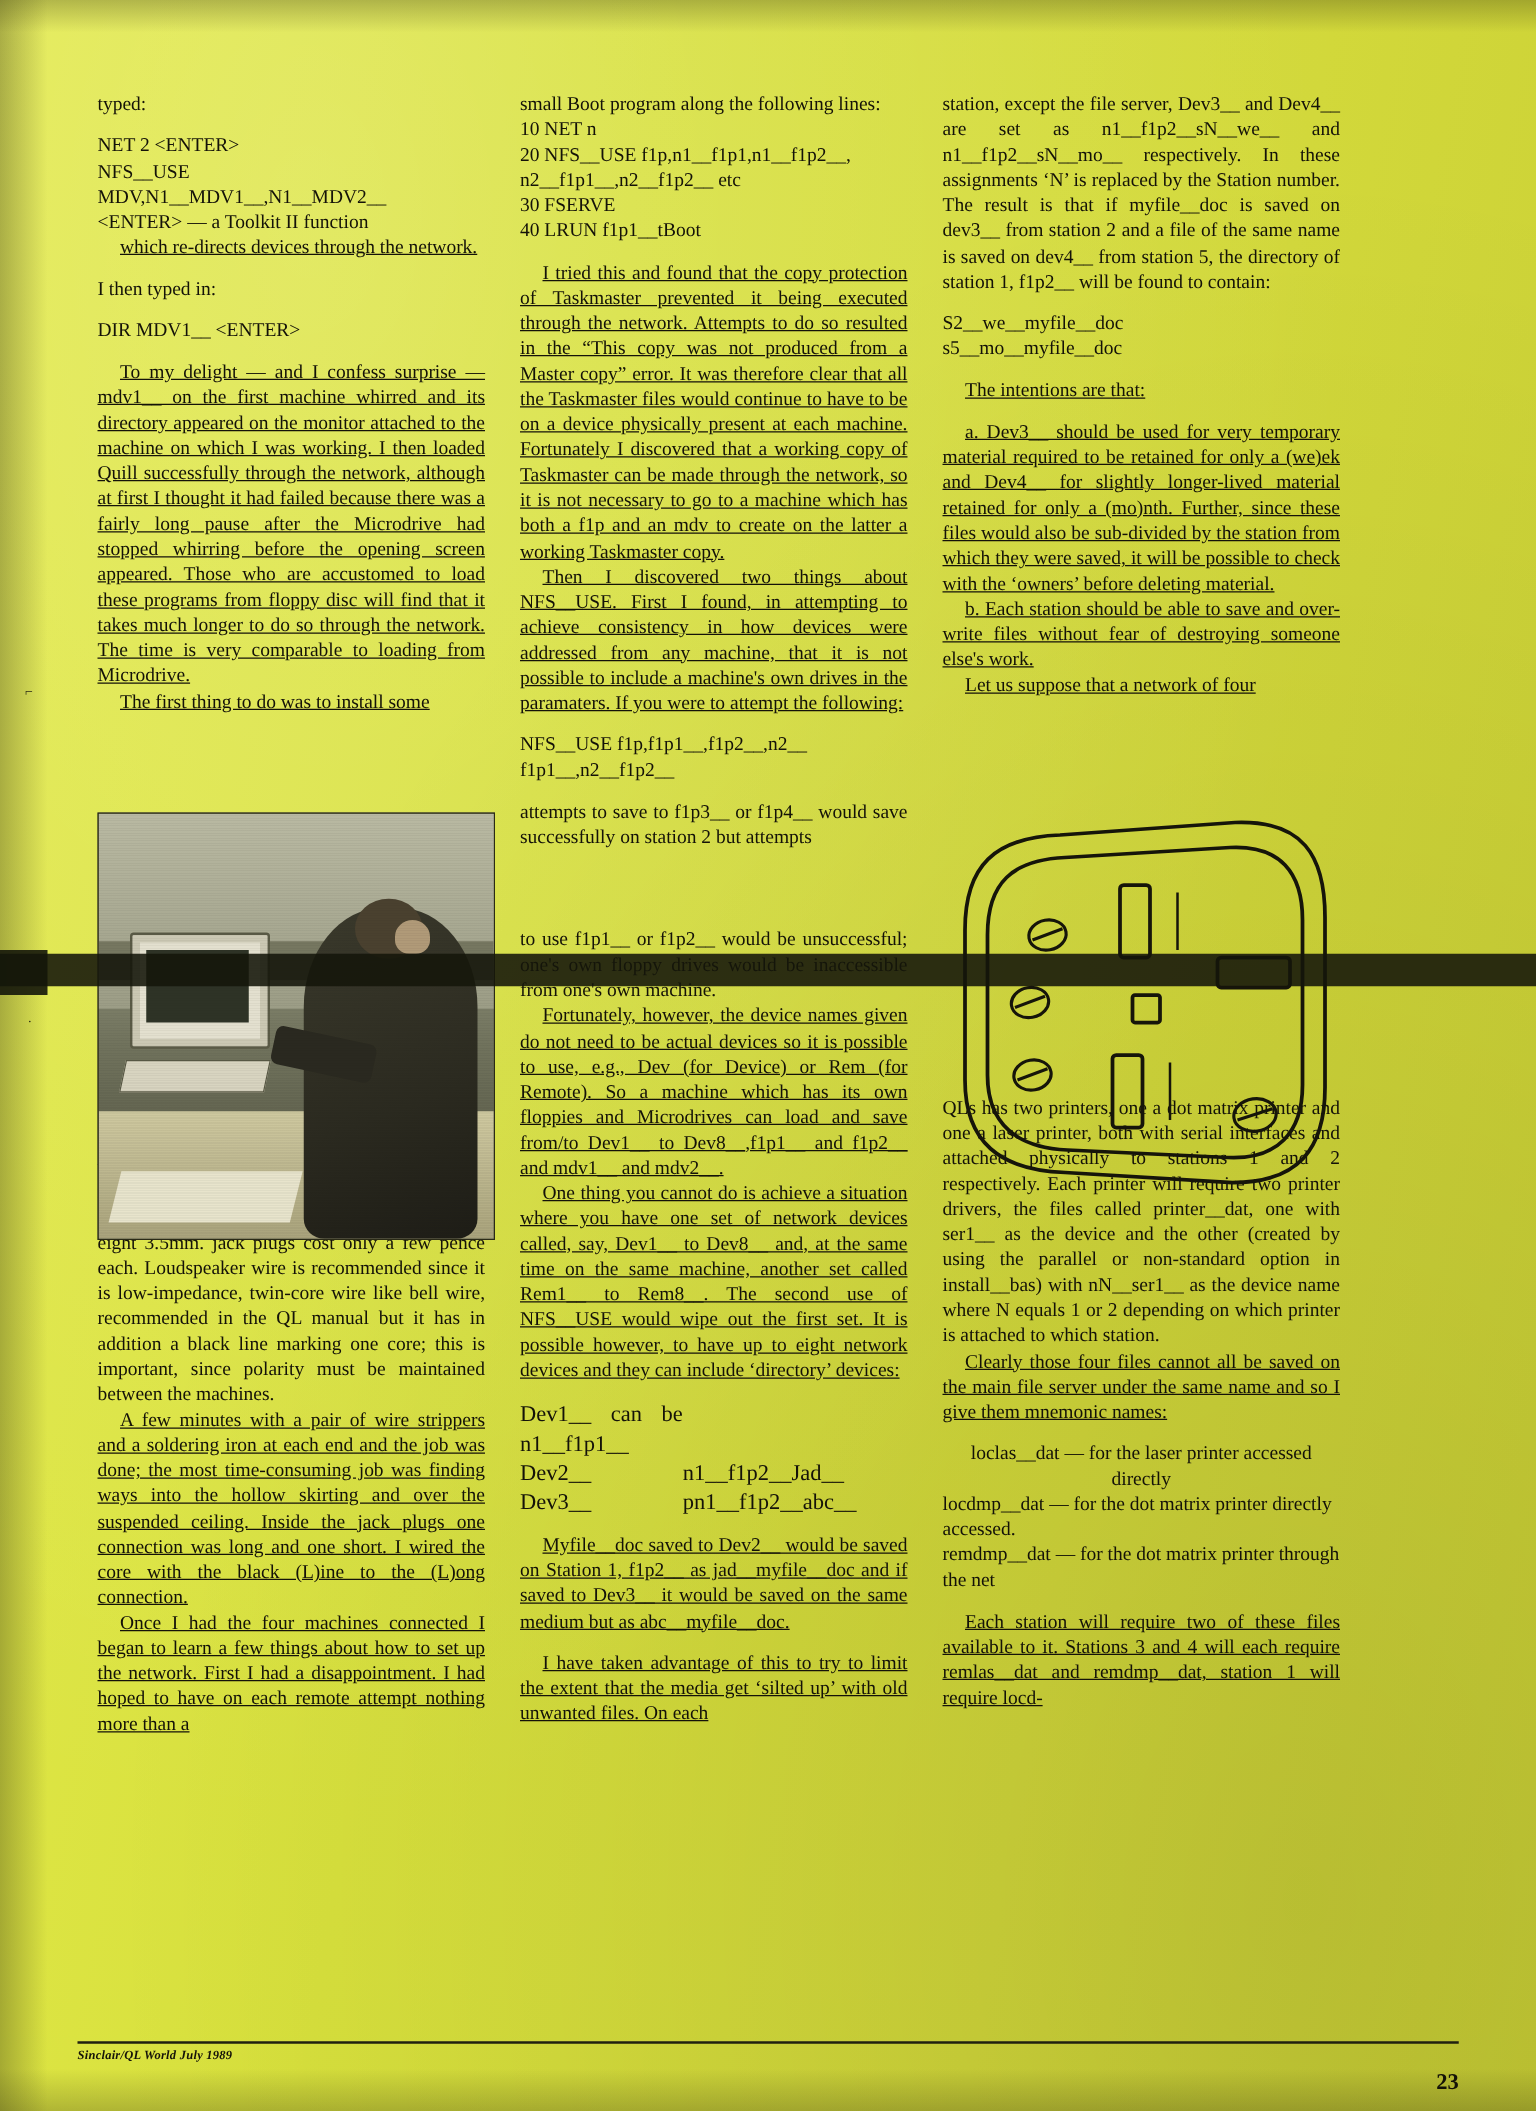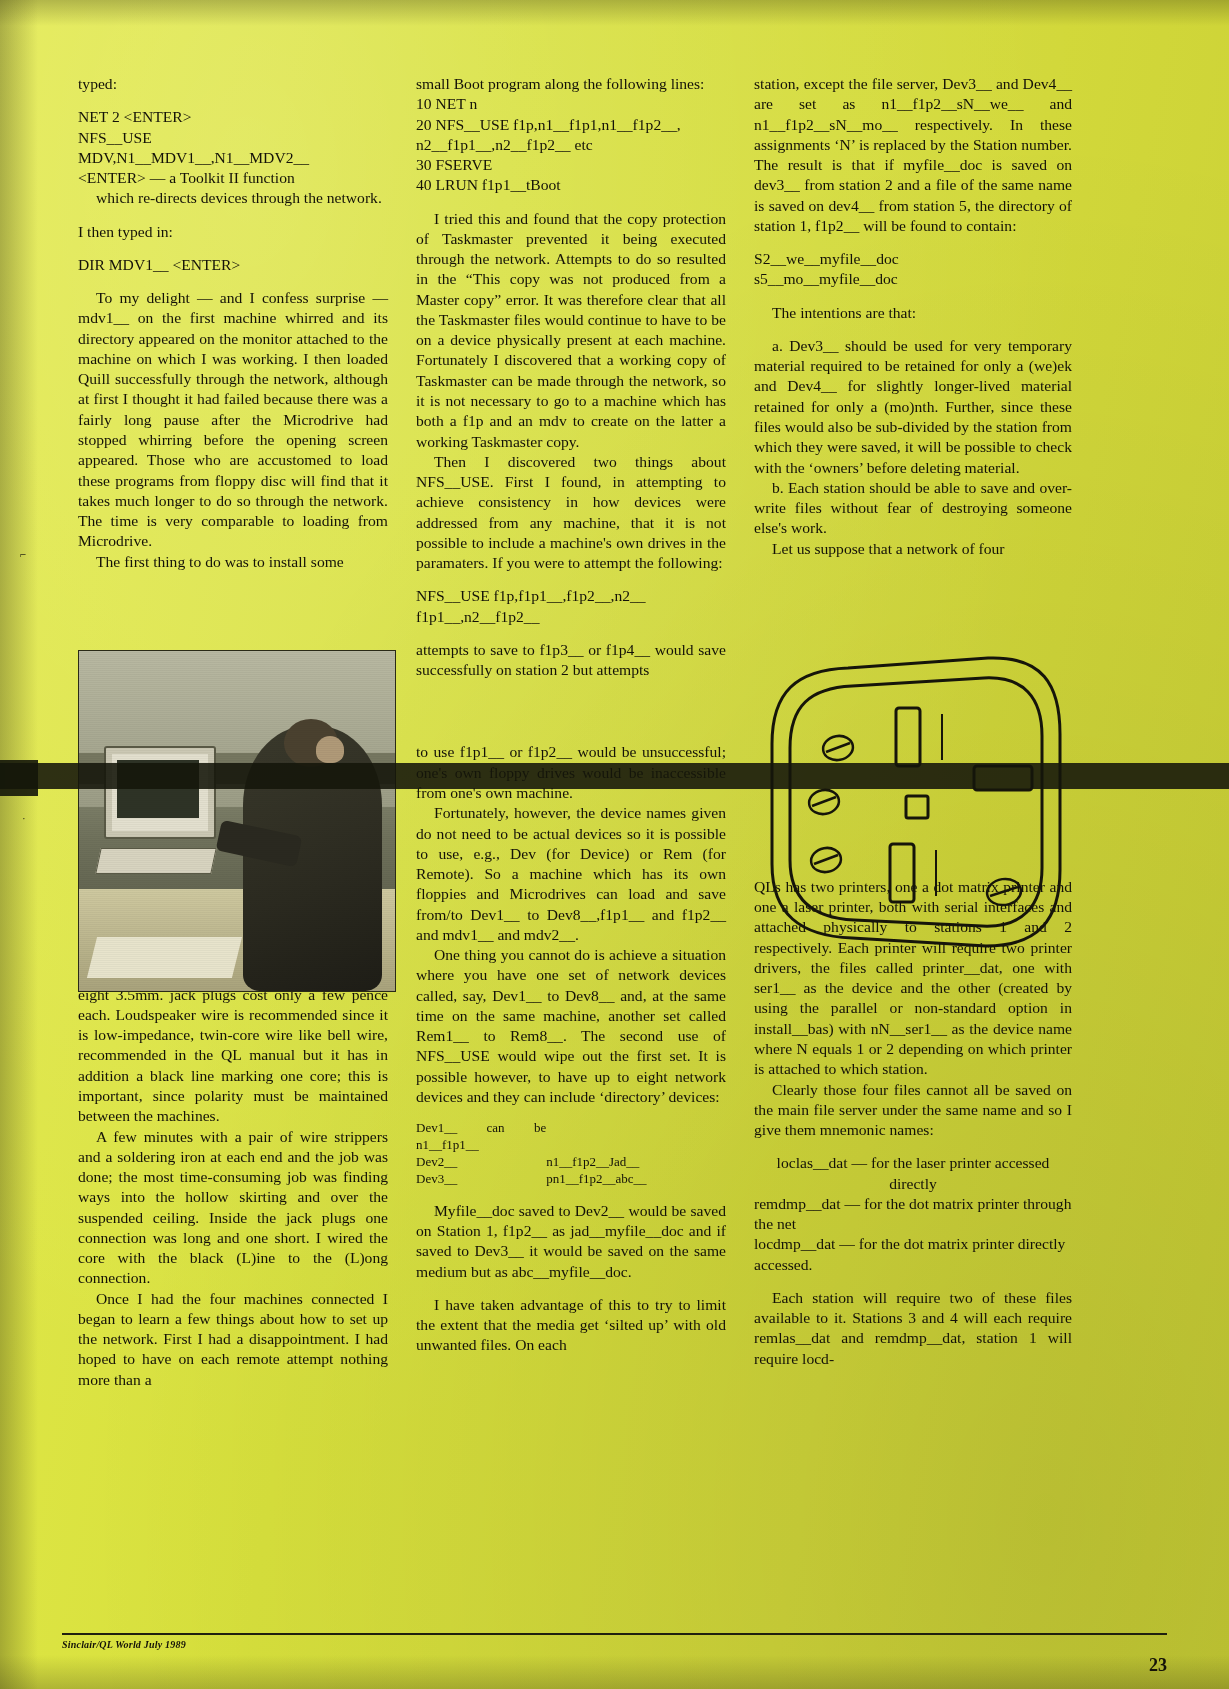--- a/index.html
+++ b/index.html
@@ -57,21 +57,21 @@
     font-size:15.6px;
     line-height:1.30;
     text-align:justify;
     text-justify:inter-word;
     hyphens:auto;
   }
   #col1{ left:0; }
   #col2{ left:338px; }
   #col3{ left:676px; width:318px; }
   p{ margin:0 0 0 0; }
-  p.indent{ text-indent:18px; }
+  p.indent{ text-indent:18px;text-decoration:underline; }
   .code{ margin:0; text-align:left; }
   .spacer-s{ height:13px; }
 
   
   .photo-wrap{
     position:absolute;
     left:78px; top:650px;
     width:316px; height:340px;
     z-index:4;
     border:1px solid #2a2a16;
@@ -228,21 +228,21 @@
       <div class="spacer-s"></div>
       <p class="code">NFS__USE f1p,f1p1__,f1p2__,n2__</p>
       <p class="code">f1p1__,n2__f1p2__</p>
       <div class="spacer-s"></div>
       <p>attempts to save to f1p3__ or f1p4__ would save successfully on station 2 but attempts</p>
       <div style="height:62px"></div>
       <p>to use f1p1__ or f1p2__ would be unsuccessful; one's own floppy drives would be inaccessible from one's own machine.</p>
       <p class="indent">Fortunately, however, the device names given do not need to be actual devices so it is possible to use, e.g., Dev (for Device) or Rem (for Remote). So a machine which has its own floppies and Microdrives can load and save from/to Dev1__ to Dev8__,f1p1__ and f1p2__ and mdv1__ and mdv2__.</p>
       <p class="indent">One thing you cannot do is achieve a situation where you have one set of network devices called, say, Dev1__ to Dev8__ and, at the same time on the same machine, another set called Rem1__ to Rem8__. The second use of NFS__USE would wipe out the first set. It is possible however, to have up to eight network devices and they can include ‘directory’ devices:</p>
       <div class="spacer-s"></div>
-      <table style="width:100%; border-collapse:collapse; font-size:13px">
+      <table style="width:100%; border-collapse:collapse; font-size:18px">
         <tbody>
             <tr>
           <td style="padding:0">Dev1__ can be n1__f1p1__</td>
           <td style="padding:0"></td>
         </tr>
         <tr>
           <td style="padding:0; width:42%">Dev2__</td>
           <td style="padding:0">n1__f1p2__Jad__</td>
         </tr>
         <tr>
@@ -266,22 +266,22 @@
       <p class="indent">The intentions are that:</p>
       <div class="spacer-s"></div>
       <p class="indent">a. Dev3__ should be used for very temporary material required to be retained for only a (we)ek and Dev4__ for slightly longer-lived material retained for only a (mo)nth. Further, since these files would also be sub-divided by the station from which they were saved, it will be possible to check with the ‘owners’ before deleting material.</p>
       <p class="indent">b. Each station should be able to save and over-write files without fear of destroying someone else's work.</p>
       <p class="indent">Let us suppose that a network of four</p>
       <div style="height:318px"></div>
       <p>QLs has two printers, one a dot matrix printer and one a laser printer, both with serial interfaces and attached physically to stations 1 and 2 respectively. Each printer will require two printer drivers, the files called printer__dat, one with ser1__ as the device and the other (created by using the parallel or non-standard option in install__bas) with nN__ser1__ as the device name where N equals 1 or 2 depending on which printer is attached to which station.</p>
       <p class="indent">Clearly those four files cannot all be saved on the main file server under the same name and so I give them mnemonic names:</p>
       <div class="spacer-s"></div>
       <p class="code" style="text-align:center">loclas__dat — for the laser printer accessed directly</p>
+      <p class="code" style="text-align:left">locdmp__dat — for the dot matrix printer directly accessed.</p>
       <p class="code" style="text-align:left">remdmp__dat — for the dot matrix printer through the net</p>
-      <p class="code" style="text-align:left">locdmp__dat — for the dot matrix printer directly accessed.</p>
       <div class="spacer-s"></div>
       <p class="indent">Each station will require two of these files available to it. Stations 3 and 4 will each require remlas__dat and remdmp__dat, station 1 will require locd-</p>
     </div>
   </div>
 
   <div class="photo-wrap">
     <div class="photo">
       <div class="ph-wall"></div>
       <div class="ph-wall2"></div>
       <div class="ph-desk"></div>

